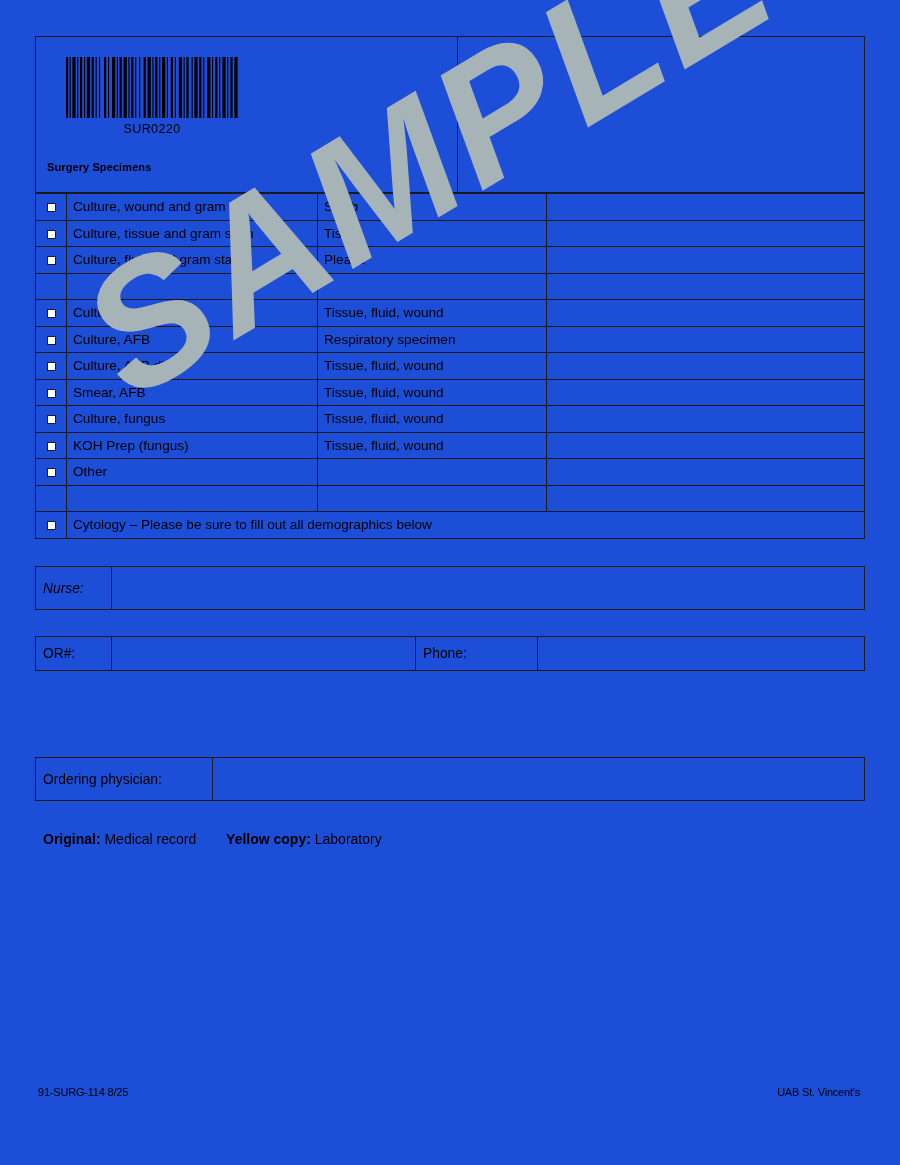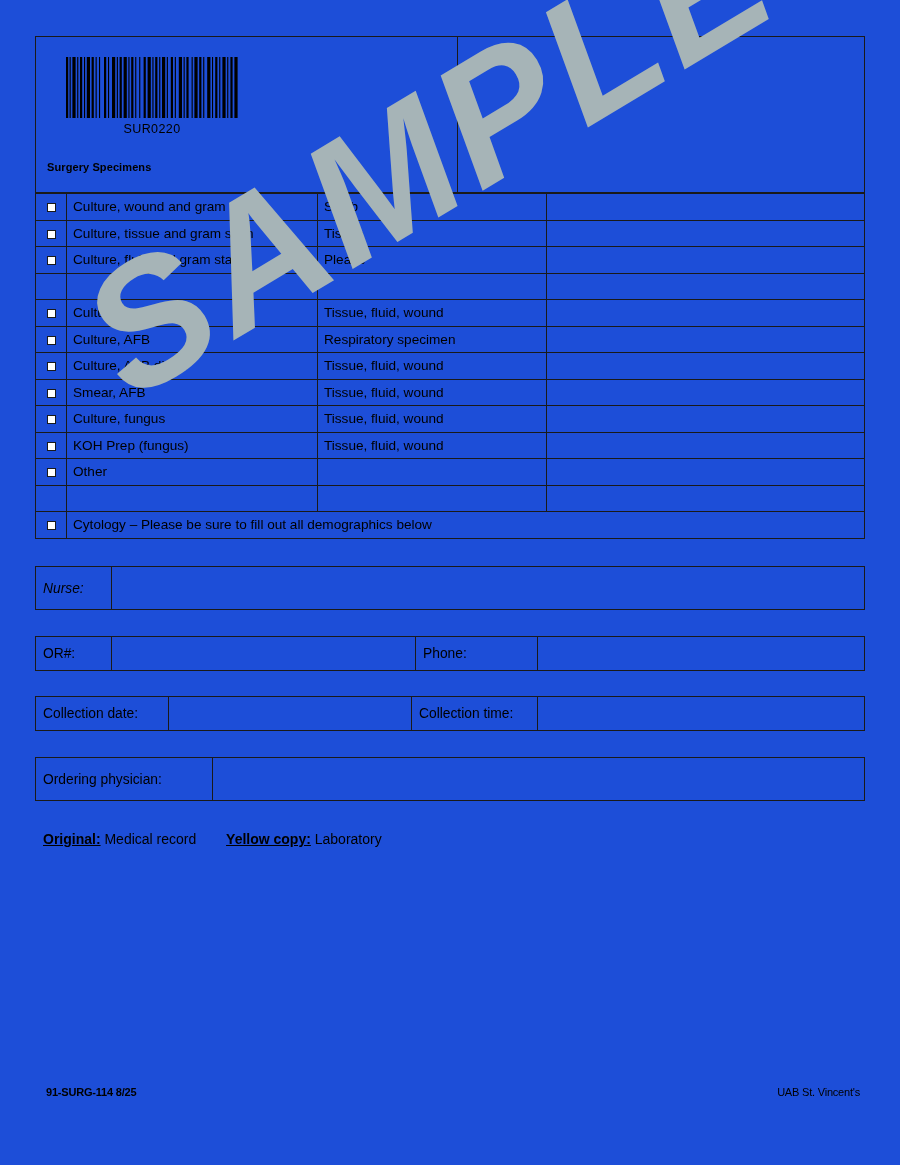--- a/index.html
+++ b/index.html
@@ -176,32 +176,31 @@
   #physician-label { left: 0; width: 177px; }
 
   
   #copy-line {
     position: absolute;
     left: 43px;
     top: 831px;
     font-size: 14px;
     white-space: nowrap;
   }
-  #copy-line .b { font-weight: bold; text-decoration: underline; }
+  #copy-line .b { font-weight: bold; }
   #copy-line .gap { display: inline-block; width: 22px; }
 
   
   #footer-left {
     position: absolute;
     left: 38px;
     top: 1086px;
     font-size: 11px;
-    font-weight: bold;
+    font-weight: normal;
     letter-spacing: -0.2px;
-    margin-left: 8px;
   }
   #footer-right {
     position: absolute;
     right: 40px;
     top: 1086px;
     font-size: 11px;
     font-weight: normal;
     letter-spacing: -0.2px;
   }
 
@@ -377,26 +376,20 @@
     <div style="position:absolute;left:76px;right:0;top:0;height:100%;"></div>
   </div>
 
   <div class="box" id="or-box">
     <div class="field-label" id="or-label">OR#:</div>
     <div class="field-cell" style="left:76px;width:304px;"></div>
     <div class="field-label" id="phone-label">Phone:</div>
     <div style="position:absolute;left:502px;right:0;top:0;height:100%;"></div>
   </div>
 
-  <div class="box" id="collection-box">
-    <div class="field-label" id="coll-date-label">Collection date:</div>
-    <div class="field-cell" style="left:133px;width:243px;"></div>
-    <div class="field-label" id="coll-time-label">Collection time:</div>
-    <div style="position:absolute;left:502px;right:0;top:0;height:100%;"></div>
-  </div>
 
   <div class="box" id="physician-box">
     <div class="field-label" id="physician-label">Ordering  physician:</div>
     <div style="position:absolute;left:177px;right:0;top:0;height:100%;"></div>
   </div>
 
   <div id="copy-line">
     <span class="b">Original:</span>
     <span>Medical record</span>
     <span class="gap"></span>

